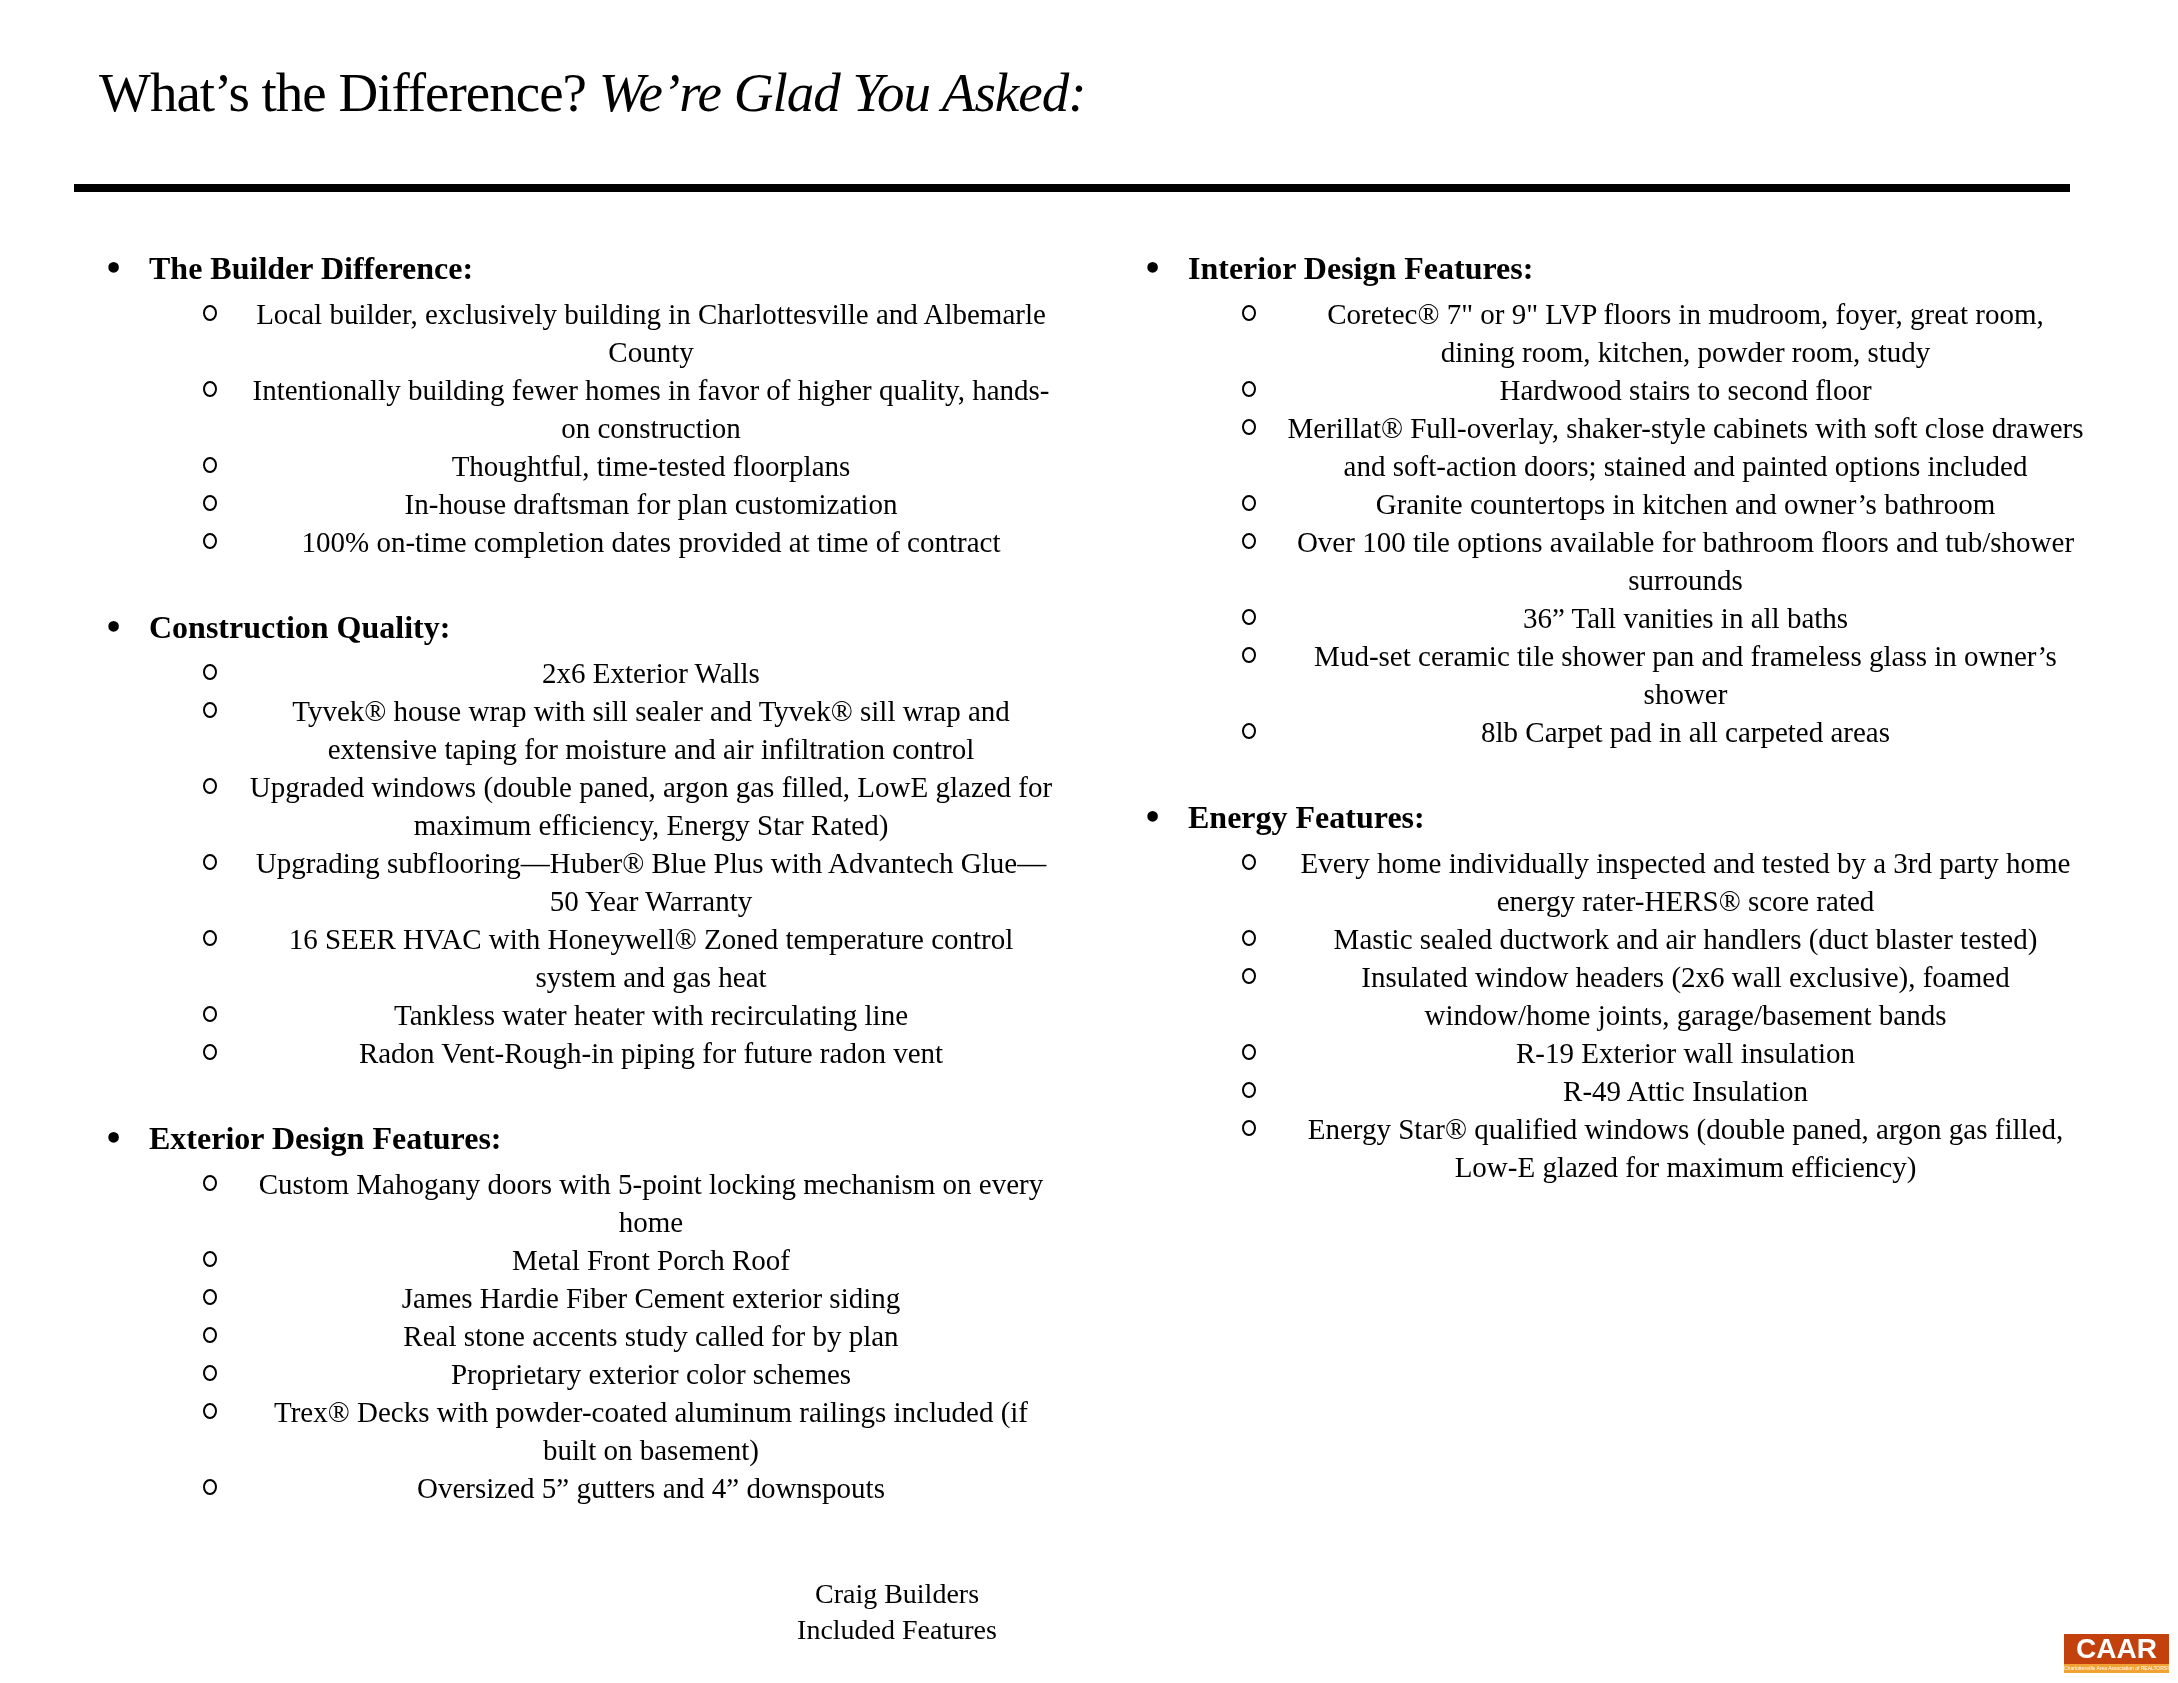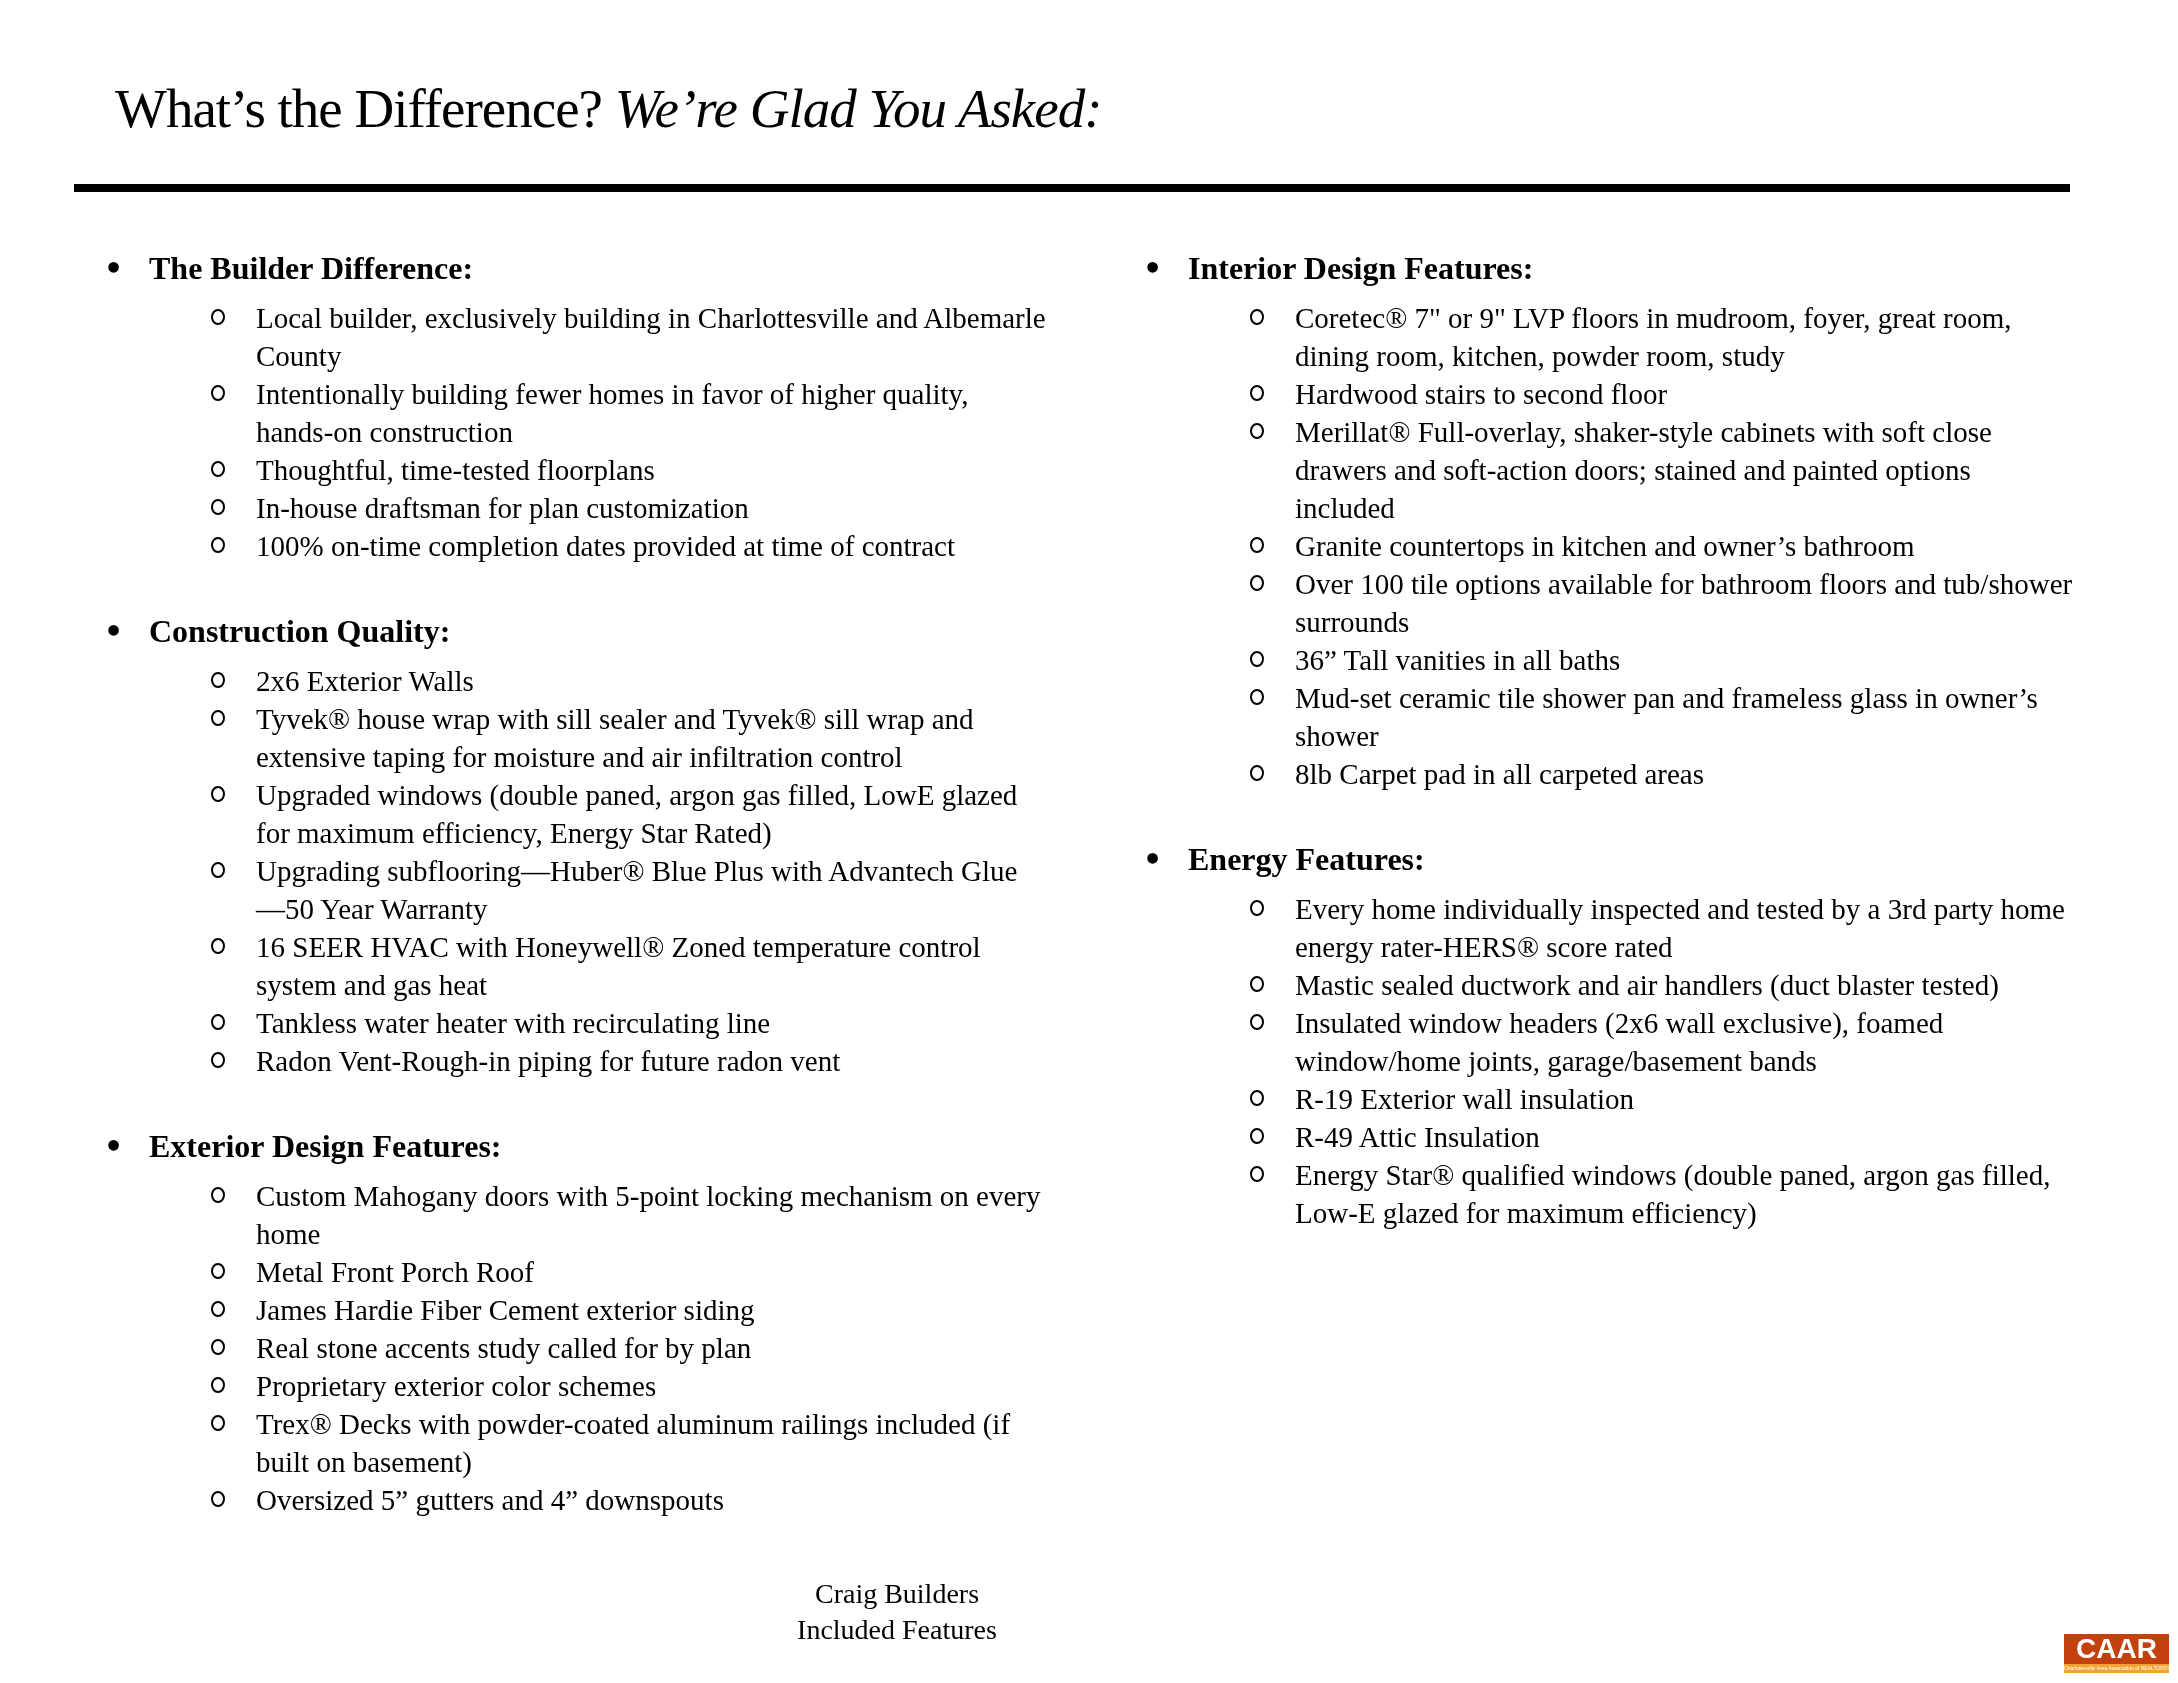--- a/index.html
+++ b/index.html
@@ -9,21 +9,21 @@
     height:1683px;
     background:#ffffff;
     color:#000;
     font-family:"Liberation Serif", serif;
     overflow:hidden;
   }
   .title{
     position:absolute;
     left:99px;
     top:61px;
-    margin:16px;
+    margin:0;
     font-weight:normal;
     font-size:55px;
     letter-spacing:-1px;
     white-space:nowrap;
   }
   .title .accent{font-style:italic;}
   .title-rule{
     position:absolute;
     left:74px;
     top:184px;
@@ -42,21 +42,21 @@
     font-size:32px;
     font-weight:bold;
     line-height:44px;
     margin:0 0 4px 0;
   }
   .b1{
     flex:0 0 45px;
     font-size:30px;
     font-family:"DejaVu Sans", sans-serif;
   }
-  .items{list-style:none;margin:8px;padding:0;}
+  .items{list-style:none;margin:0;padding:0;text-align:center;}
   .item{
     display:flex;
     font-size:29px;
     line-height:38px;
     margin:0;
   }
   .b2{
     flex:0 0 auto;
     width:14px;
     height:16px;

